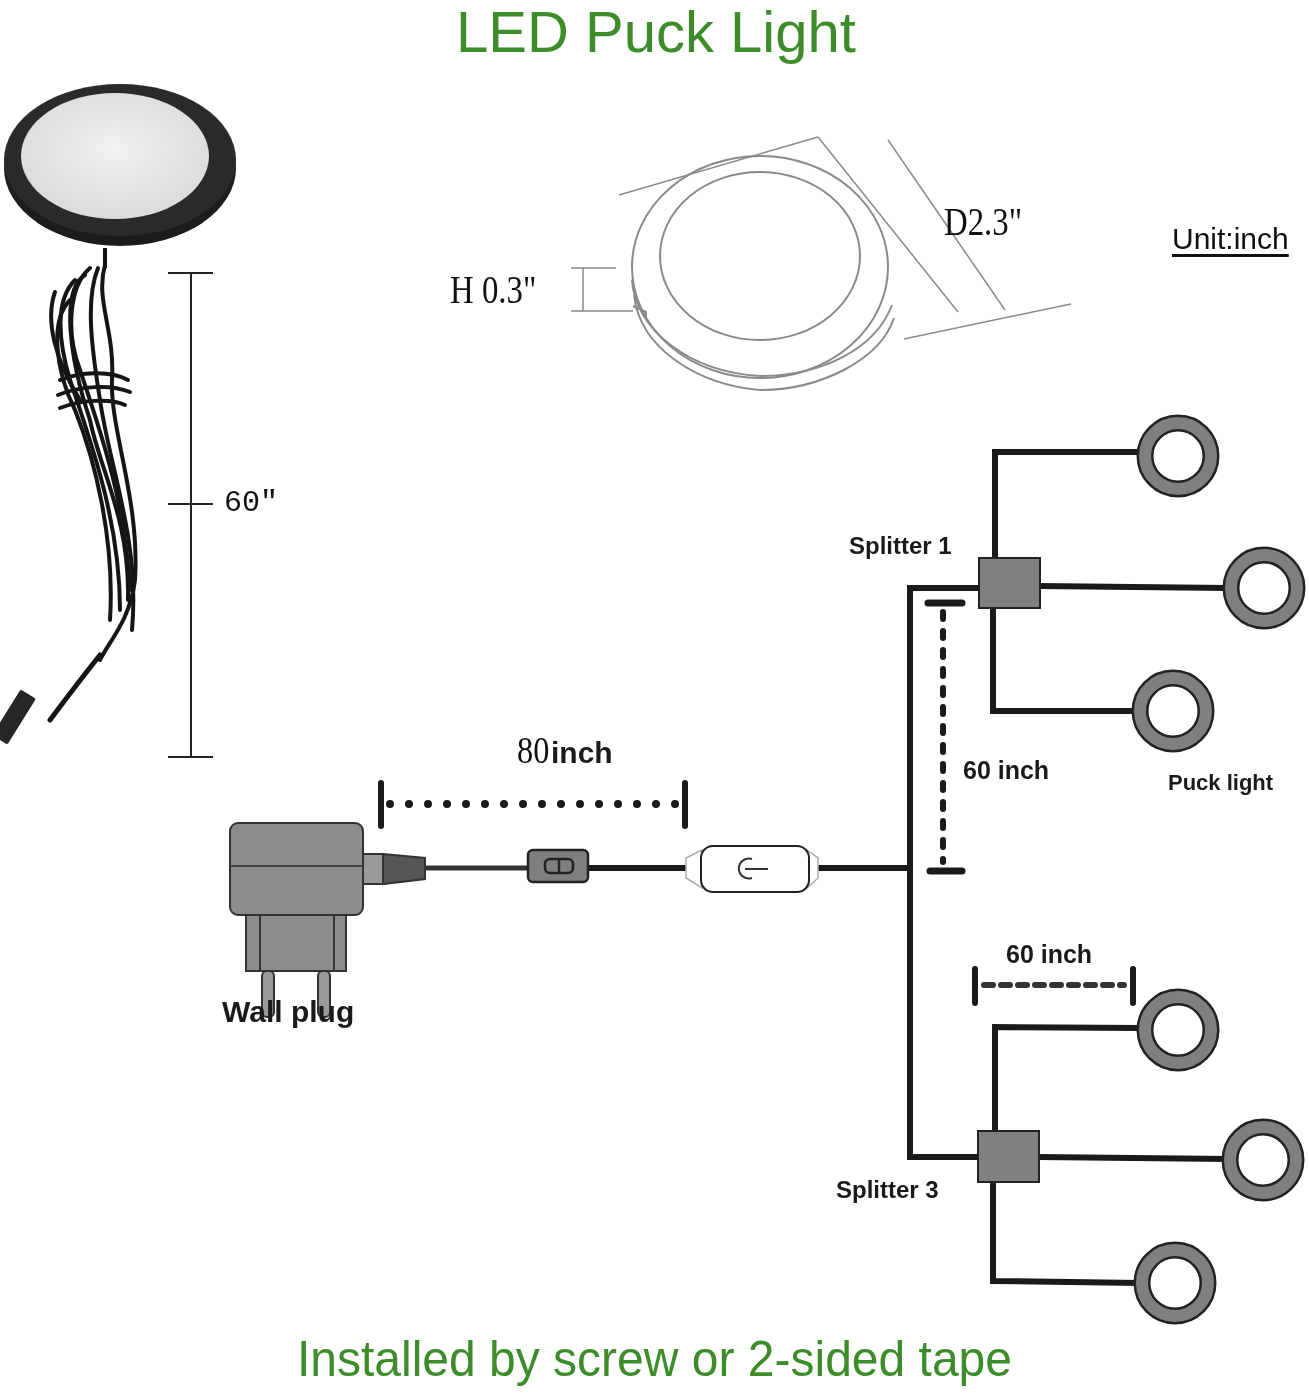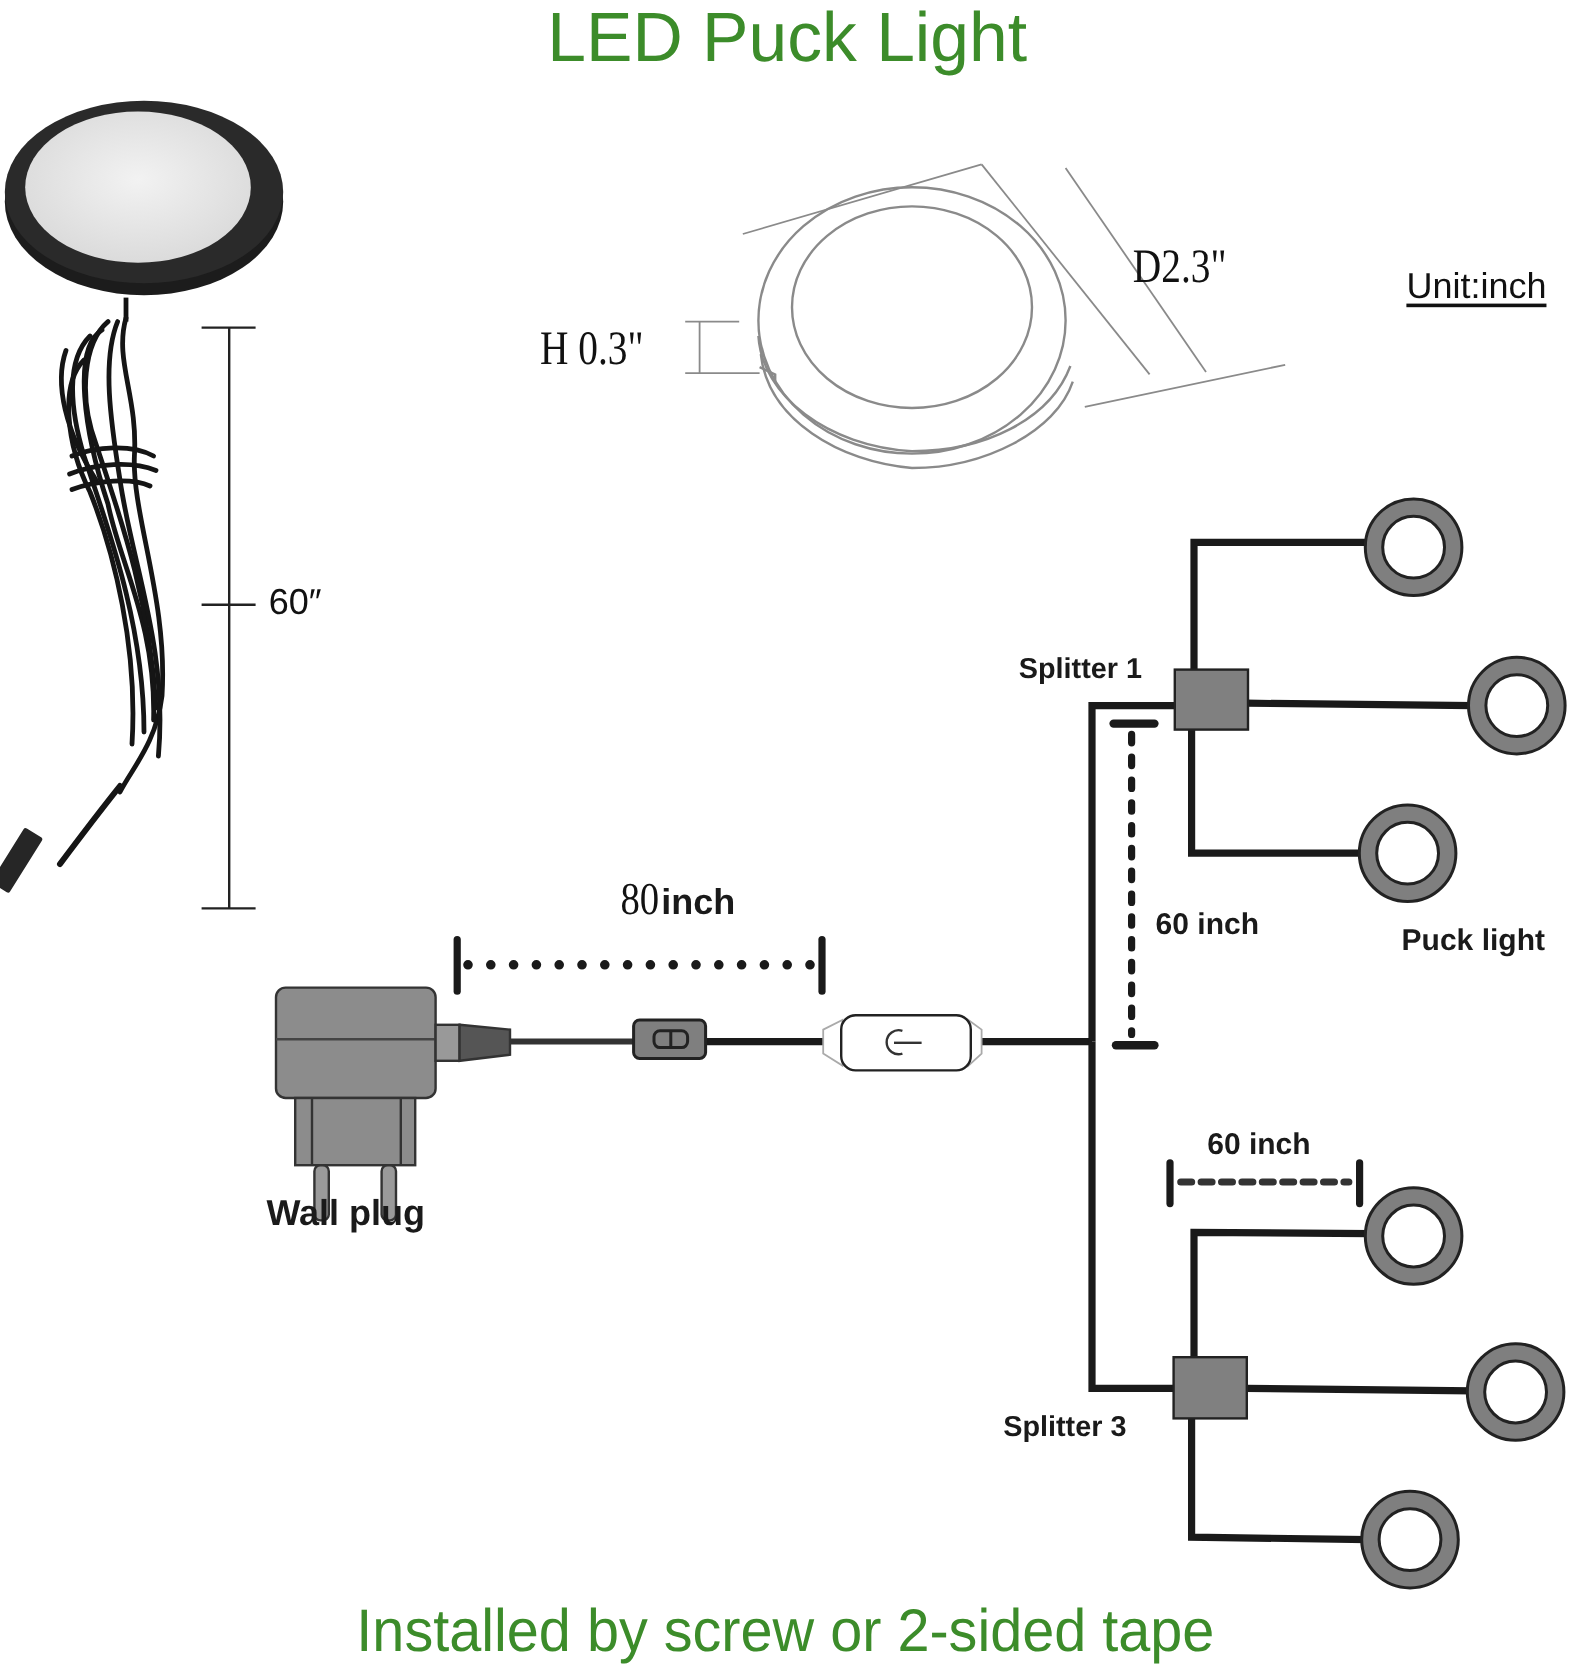--- a/index.html
+++ b/index.html
@@ -159,31 +159,31 @@
         <circle cx="1263" cy="1160" r="33" fill="none" stroke="#222" stroke-width="17"></circle>
         <circle cx="1263" cy="1160" r="33" fill="none" stroke="#7f7f7f" stroke-width="12"></circle>
       </g>
     <g>
         <circle cx="1175" cy="1283" r="33" fill="none" stroke="#222" stroke-width="17"></circle>
         <circle cx="1175" cy="1283" r="33" fill="none" stroke="#7f7f7f" stroke-width="12"></circle>
       </g>
   </g>
 </svg>
 
-<div class="abs" style="left:224px; top:486px; font-size:30px; color:#111; font-family:Liberation Sans, sans-serif;">60″</div>
+<div class="abs" style="left:224px; top:486px; font-size:30px; color:#111; font-family:Liberation Mono, monospace;">60″</div>
 
 <div class="abs lbl-serif" style="left:450px; top:266px; font-size:40px; transform:scaleX(0.82); transform-origin:left top;">H 0.3"</div>
 <div class="abs lbl-serif" style="left:944px; top:198px; font-size:40px; transform:scaleX(0.82); transform-origin:left top;">D2.3"</div>
 
 <div class="abs" style="left:1172px; top:222px; font-size:30px; color:#111; text-decoration:underline; text-underline-offset:5px;">Unit:inch</div>
 
 <div class="abs" style="left:517px; top:728px; white-space:nowrap;">
   <span class="lbl-serif" style="font-size:38px; display:inline-block; transform:scaleX(0.85); transform-origin:left bottom;">80</span><span class="lbl-bold" style="font-size:30px; margin-left:-4px;text-align:right;">inch</span>
 </div>
 
-<div class="abs lbl-bold" style="left:849px; top:532px;margin-top:12px;">Splitter 1</div>
+<div class="abs lbl-bold" style="left:849px; top:532px;">Splitter 1</div>
 <div class="abs lbl-bold" style="left:836px; top:1176px;">Splitter 3</div>
 <div class="abs lbl-bold" style="left:963px; top:756px; font-size:25px;">60 inch</div>
 <div class="abs lbl-bold" style="left:1006px; top:940px; font-size:25px;">60 inch</div>
-<div class="abs lbl-bold" style="left:1168px; top:770px; font-size:25px;">Puck light</div>
+<div class="abs lbl-bold" style="left:1168px; top:770px; font-size:22px;">Puck light</div>
 <div class="abs lbl-bold" style="left:222px; top:995px; font-size:30px;">Wall plug</div>
 
 <div class="abs title" id="footer-title">Installed by screw or 2-sided tape</div>
 
 </body></html>

